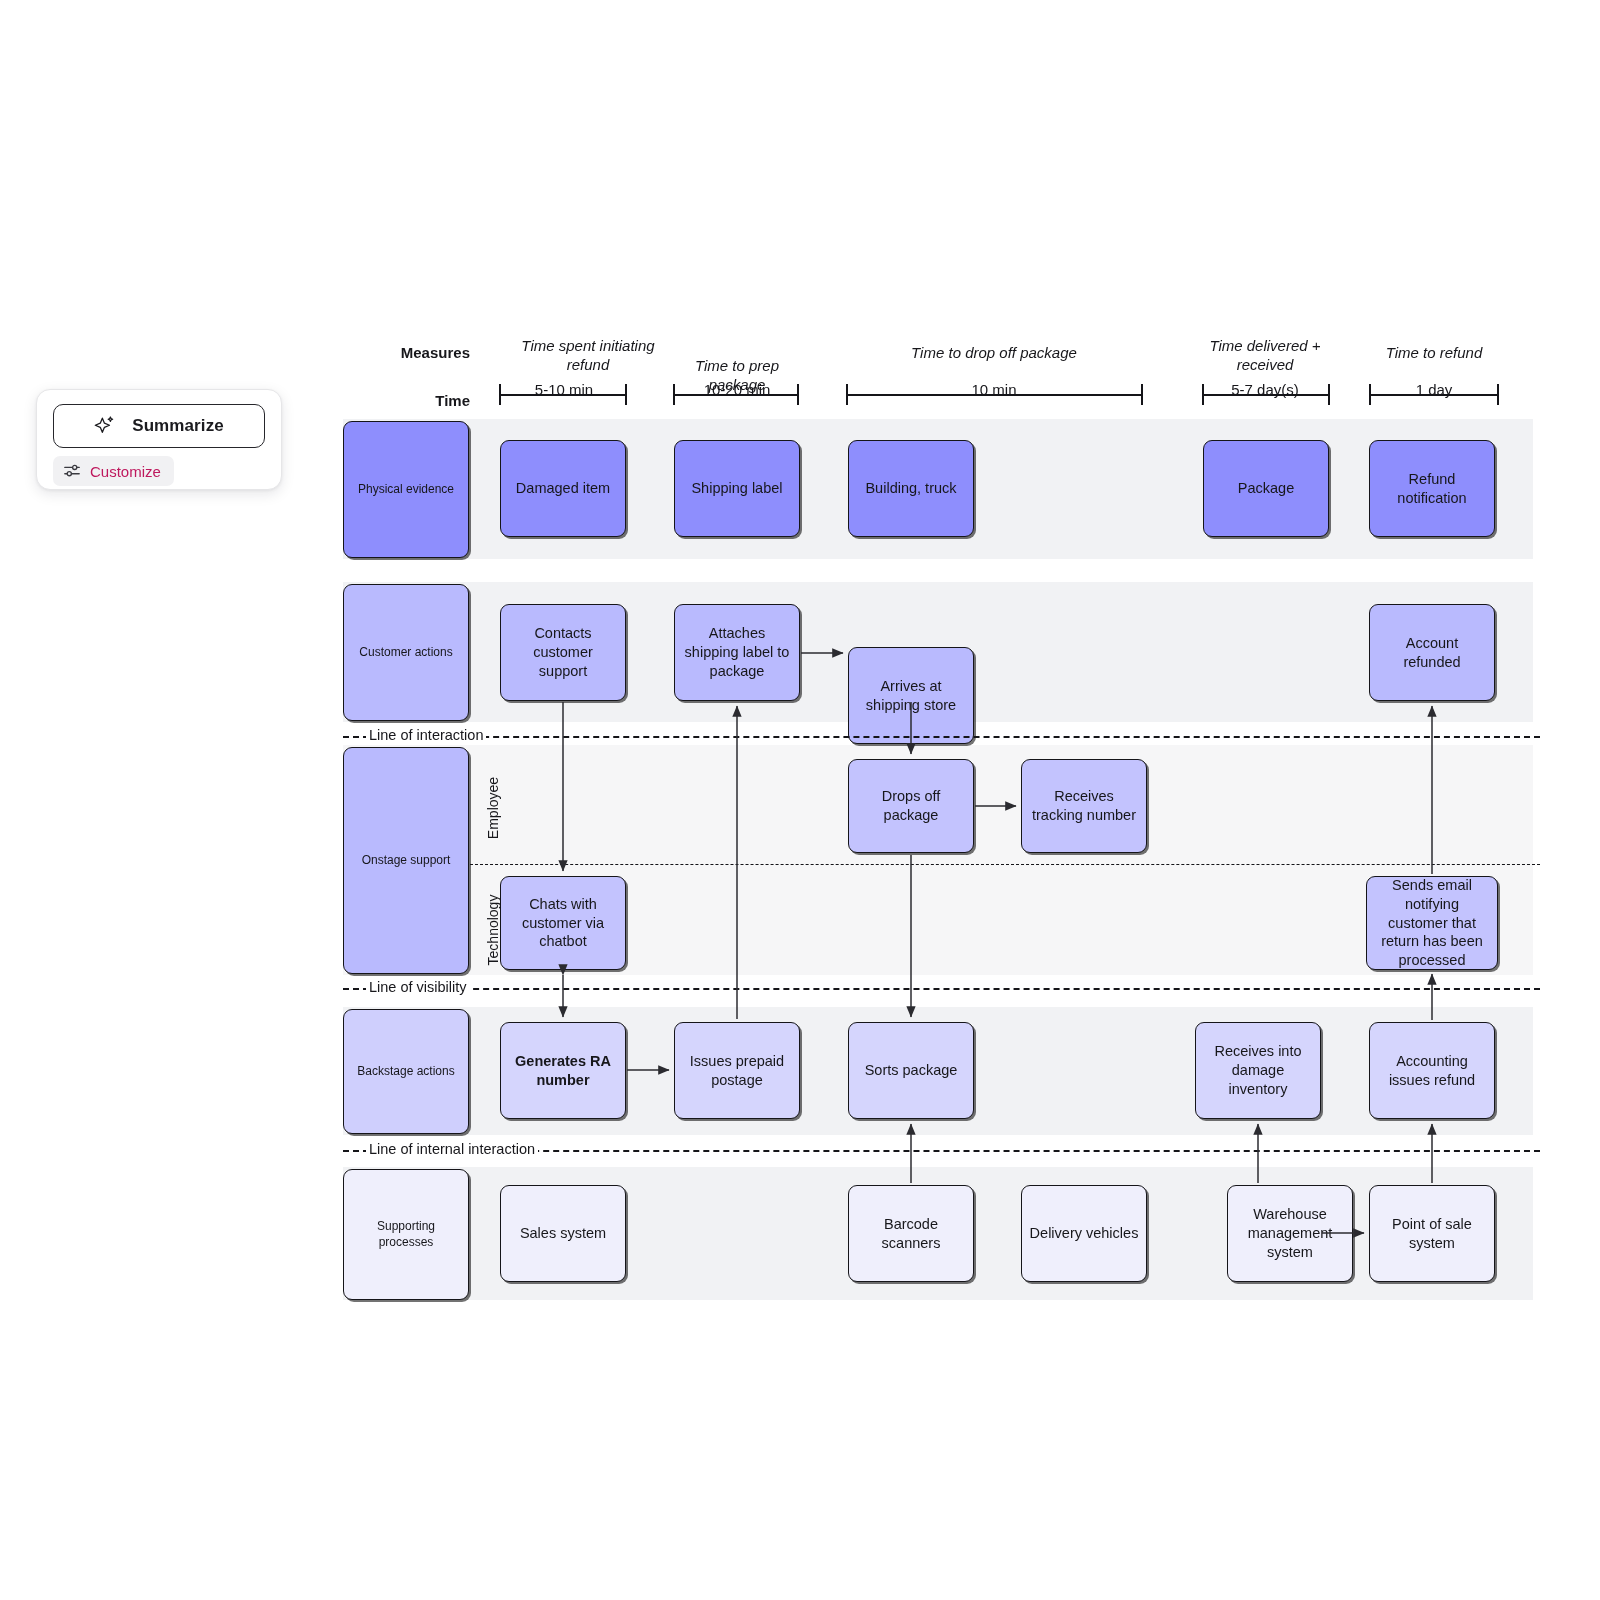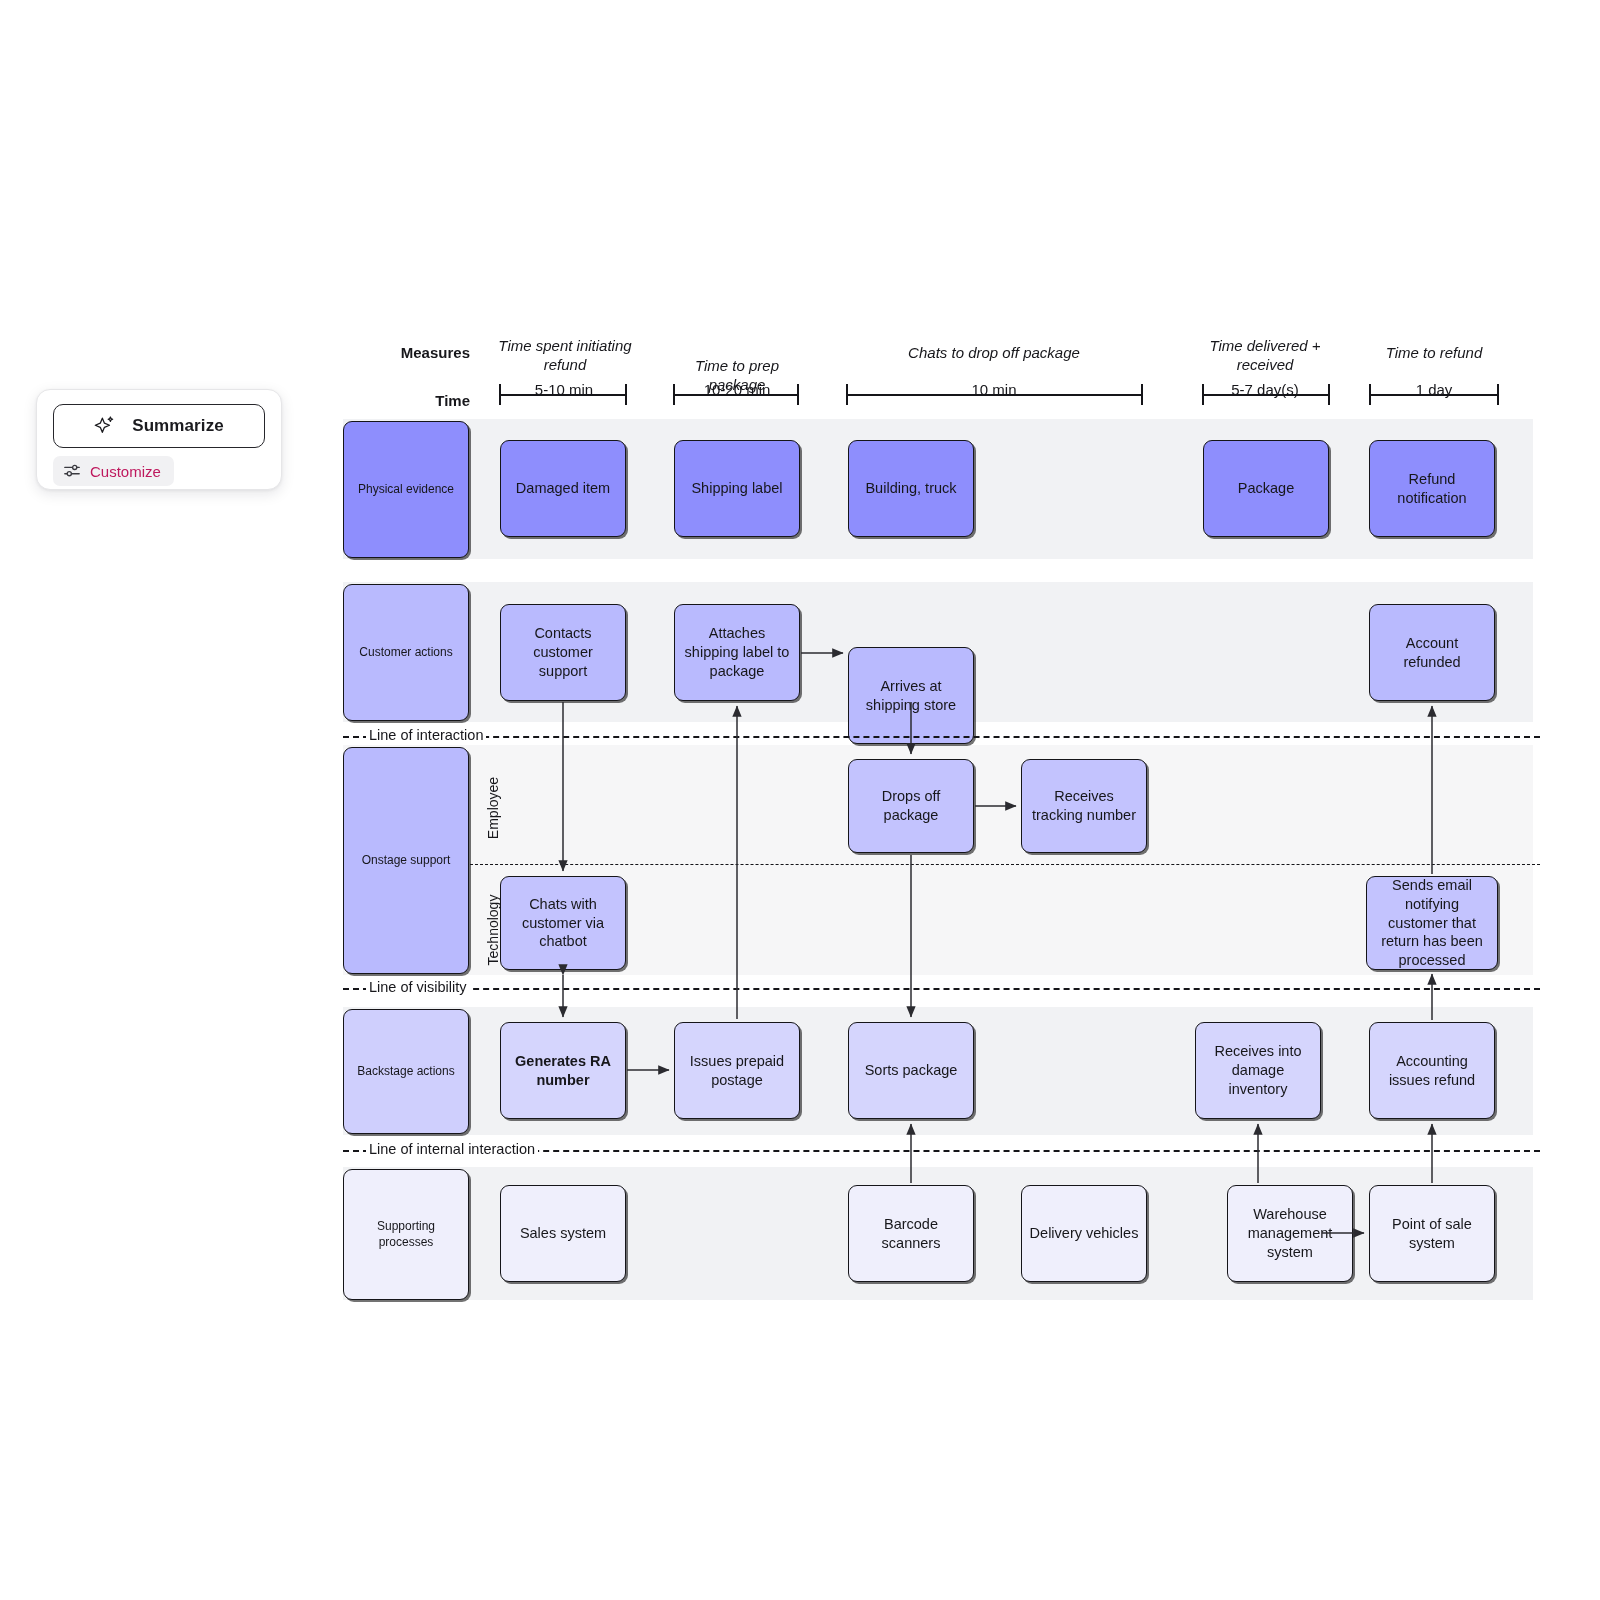--- a/index.html
+++ b/index.html
@@ -147,37 +147,37 @@
 
   <div class="band" style="left:343px; top:419px; width:1190px; height:140px;"></div>
   <div class="band" style="left:343px; top:582px; width:1190px; height:140px;"></div>
   <div class="band light" style="left:343px; top:745px; width:1190px; height:230px;"></div>
   <div class="band" style="left:343px; top:1007px; width:1190px; height:128px;"></div>
   <div class="band" style="left:343px; top:1167px; width:1190px; height:133px;"></div>
 
   <div class="hdr-row-title" style="left:330px; top:344px; width:140px;">Measures</div>
   <div class="hdr-row-title" style="left:330px; top:392px; width:140px;">Time</div>
 
-  <div class="hdr-measure" style="left:490px; top:337px; width:150px;font-style:italic;">Time spent initiating refund</div>
+  <div class="hdr-measure" style="left:513px; top:337px; width:150px;font-style:italic;">Time spent initiating refund</div>
   <div class="time-val" style="left:489px; top:381px; width:150px;">5-10 min</div>
   <div class="time-bar" style="left:499px; top:384px; width:128px; height:21px;">
     <div class="hline"></div>
       <div class="tick l"></div>
       <div class="tick r"></div>
   </div>
 
   <div class="hdr-measure" style="left:671px; top:357px; width:132px;">Time to prep package</div>
   <div class="time-val" style="left:671px; top:381px; width:132px;">10-20 min</div>
   <div class="time-bar" style="left:673px; top:384px; width:126px; height:21px;">
     <div class="hline"></div>
       <div class="tick l"></div>
       <div class="tick r"></div>
   </div>
 
-  <div class="hdr-measure" style="left:845px; top:344px; width:298px;">Chats to drop off package</div>
+  <div class="hdr-measure" style="left:845px; top:344px; width:298px;">Time to drop off package</div>
   <div class="time-val" style="left:845px; top:381px; width:298px;">10 min</div>
   <div class="time-bar" style="left:846px; top:384px; width:297px; height:21px;">
     <div class="hline"></div>
       <div class="tick l"></div>
       <div class="tick r"></div>
   </div>
 
   <div class="hdr-measure" style="left:1195px; top:337px; width:140px;">Time delivered + received</div>
   <div class="time-val" style="left:1195px; top:381px; width:140px;">5-7 day(s)</div>
   <div class="time-bar" style="left:1202px; top:384px; width:128px; height:21px;">

